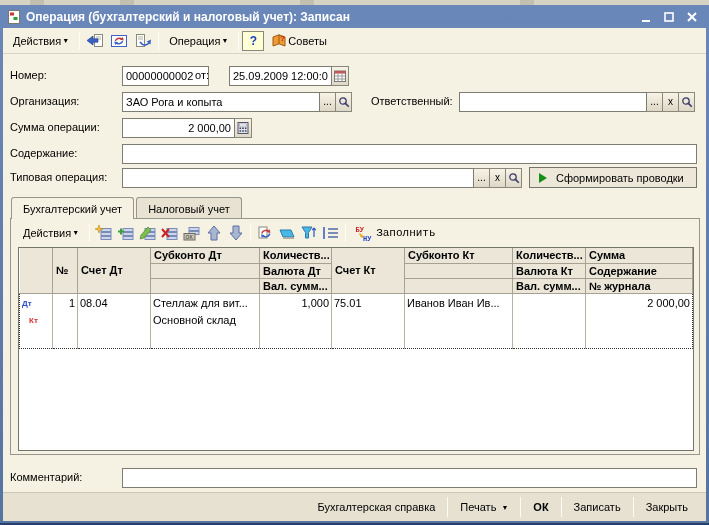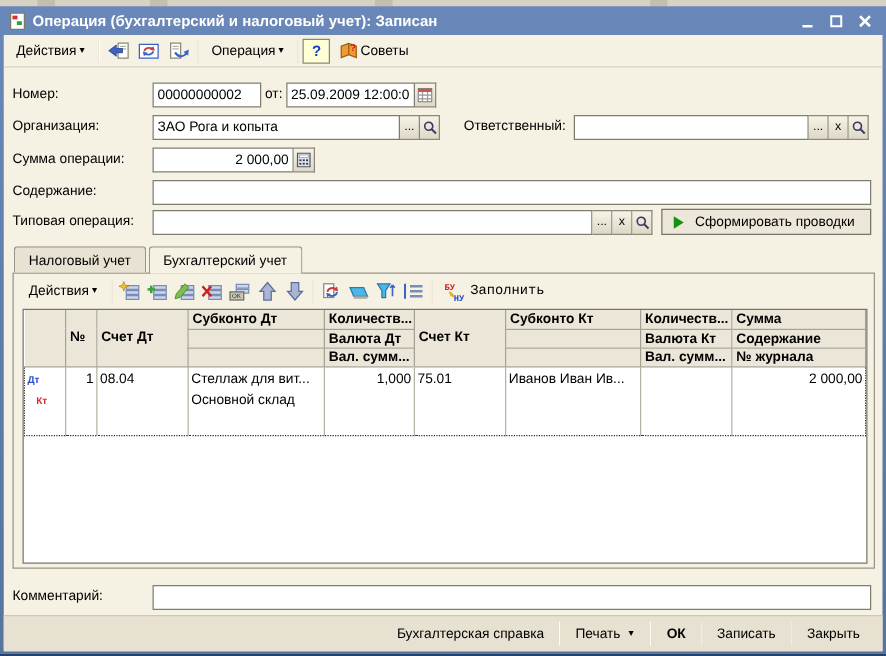--- a/index.html
+++ b/index.html
@@ -180,21 +180,21 @@
           <path d="M2 13 V4 l6-2.2 6 2.2 v9 l-6-2.2 z" fill="#ef9b32" stroke="#995d12"></path>
           <path d="M8 1.8 v9" stroke="#995d12"></path>
           <text x="9" y="7.5" font-size="8" font-weight="bold" fill="#cc2222">?</text>
         </svg>
         <span>Советы</span>
       </button>
     </div>
 
     <span class="flabel" style="left:7px; top:41px">Номер:</span>
     <input class="tinput" style="position: absolute; left: 119px; top: 38px; width: 87px;" value="00000000002">
-    <span class="flabel" style="left:209px; top:41px">от:</span>
+    <span class="flabel" style="left:192px; top:41px">от:</span>
     <div class="fgroup" style="left:226px; top:38px; width:120px">
       <input value="25.09.2009 12:00:00" style="">
       <button class="sbtn cal">
         <svg width="12" height="12" viewBox="0 0 12 12">
           <rect x="0.5" y="1" width="11" height="10.5" fill="#fff" stroke="#777"></rect>
           <rect x="0.5" y="1" width="11" height="2.6" fill="#c05a5a"></rect>
           <line x1="4" y1="3.6" x2="4" y2="11.5" stroke="#999"></line>
             <line x1="8" y1="3.6" x2="8" y2="11.5" stroke="#999"></line>
           <line x1="0.5" y1="6" x2="11.5" y2="6" stroke="#999"></line>
             <line x1="0.5" y1="9" x2="11.5" y2="9" stroke="#999"></line>
@@ -273,22 +273,22 @@
     </div>
 
     <button class="gen-btn">
       <svg width="10" height="12" viewBox="0 0 10 12">
         <polygon points="1,1 9,6 1,11" fill="#149114"></polygon>
       </svg>
       <span>Сформировать проводки</span>
     </button>
 
     <div class="tabs">
+      <button class="tab active"><span>Бухгалтерский учет</span></button>
       <button class="tab"><span>Налоговый учет</span></button>
-      <button class="tab active"><span>Бухгалтерский учет</span></button>
     </div>
 
     <div class="panel">
       <div class="table-toolbar">
         <button class="tbtn">
           <span>Действия</span>
           <span class="arr">▼</span>
         </button>
         <div class="tsep"></div>
 

